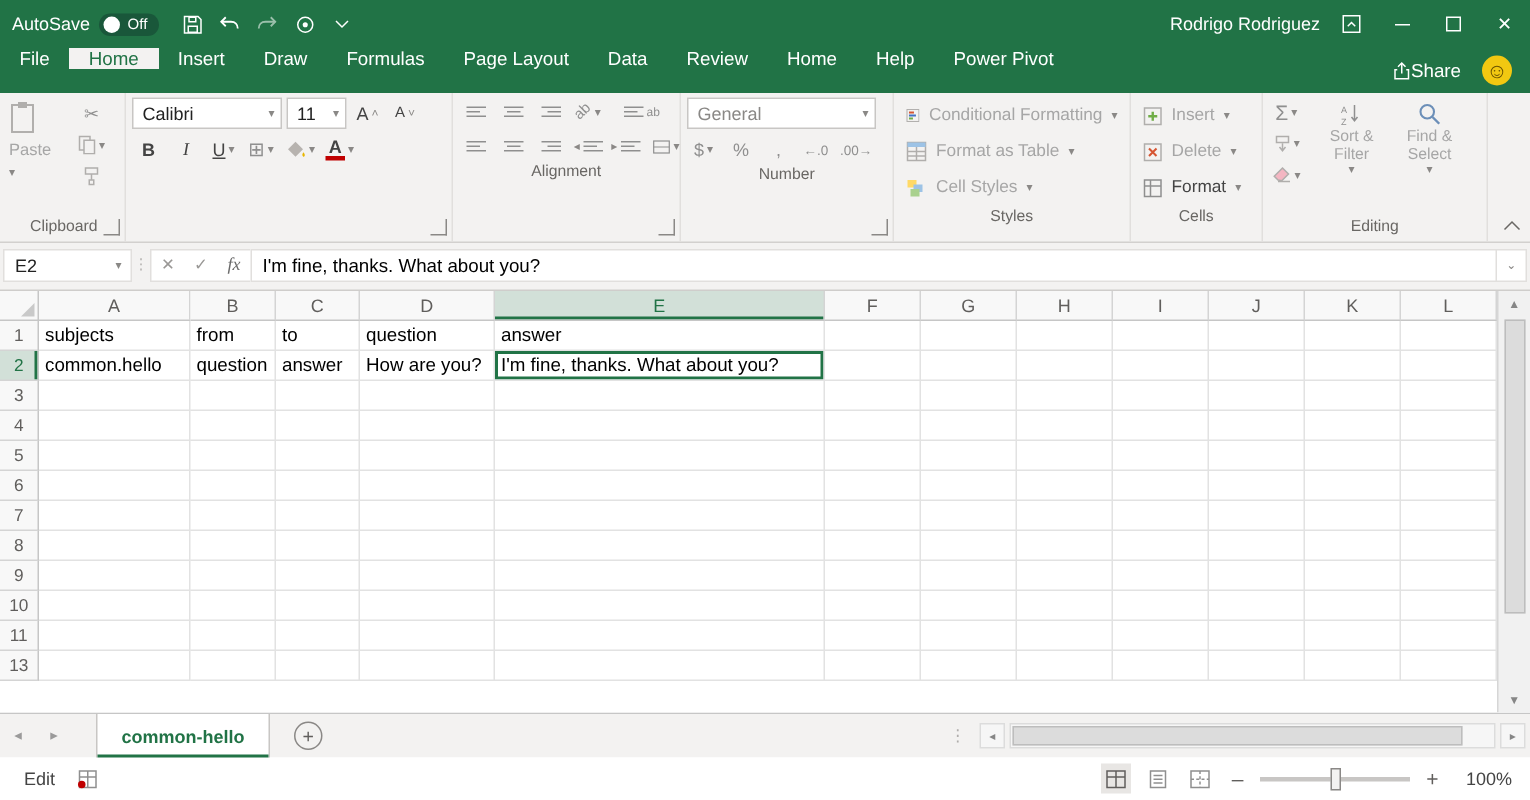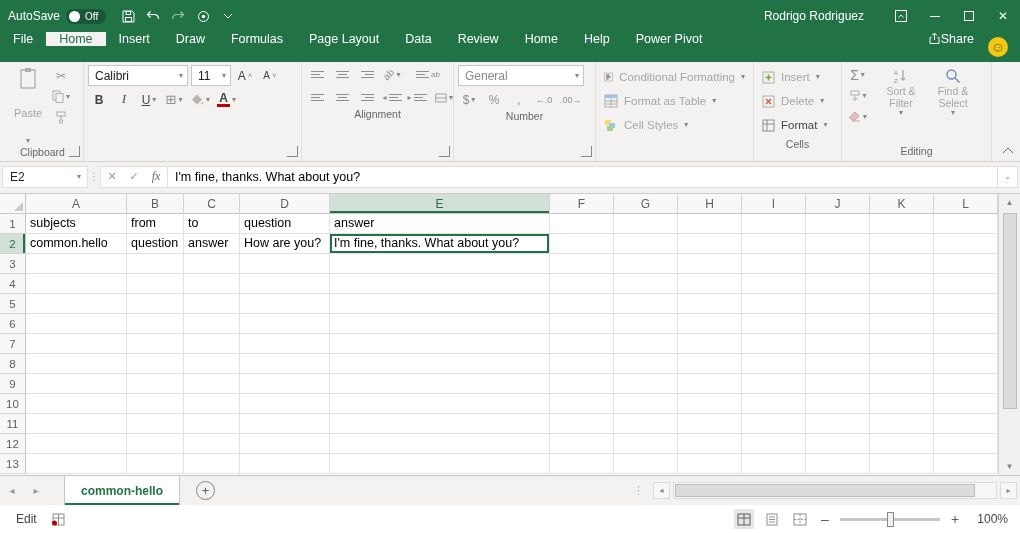--- a/index.html
+++ b/index.html
@@ -11,48 +11,48 @@
 .titlebar{height:32px;background:#217346;display:flex;align-items:center;color:#fff;flex:0 0 auto;position:relative}
 .tb-title{position:absolute;left:0;right:0;text-align:center;font-size:12.5px;pointer-events:none}
 .qat{display:flex;align-items:center;gap:3px;margin-left:8px;position:relative;z-index:1}
 .autosave{display:flex;align-items:center;gap:6px;font-size:12px;margin-right:8px}
 .as-pill{display:flex;align-items:center;gap:5px;background:#19573a;border-radius:9px;padding:2px 8px 2px 3px;font-size:10px}
 .as-dot{width:11px;height:11px;border-radius:50%;background:#fff}
 .qbtn{width:22px;height:22px;display:flex;align-items:center;justify-content:center}
 .qbtn svg{display:block}
 .q-dim{opacity:.55}
 .tb-right{margin-left:auto;display:flex;align-items:center;height:100%;position:relative;z-index:1}
-.tb-user{font-size:12px;margin-right:20px}
+.tb-user{font-size:12px;margin-right:4px}
 .winbtn{width:34px;height:100%;display:flex;align-items:center;justify-content:center;font-size:12px;color:#fff}
 .maxbox{width:10px;height:10px;border:1px solid #fff}
 .minline{width:10px;height:1px;background:#fff;display:inline-block}
 
 
 .tabrow{height:30px;background:#217346;display:flex;align-items:stretch;color:#fff;flex:0 0 auto;font-size:12.5px}
 .rtab{display:flex;align-items:center;padding:0 13px;white-space:nowrap}
 .rtab.active{background:#f3f2f1;color:#217346}
 .tab-strip{display:flex;align-items:flex-start}
 .tellme{display:flex;align-items:center;gap:7px;margin-left:28px;white-space:nowrap}
 .tabspacer{flex:1}
-.sharebtn{display:flex;gap:0;padding:0 12px}
+.sharebtn{display:flex;align-items:center;gap:0;padding:0 12px}
 .smiley{width:20px;height:20px;border-radius:50%;background:#f2c811;color:#6a5200;display:flex;align-items:center;justify-content:center;font-size:14px;margin:auto 12px auto 2px}
 
 
 .ribbon{height:100px;background:#f3f2f1;display:flex;align-items:stretch;flex:0 0 auto;border-bottom:1px solid #d2d0ce;position:relative;padding-left:2px}
 .rgroup{display:flex;flex-direction:column;border-right:1px solid #e1dfdd;padding:3px 4px 0 4px;position:relative;flex:0 0 auto}
 .rg-body{flex:1;display:flex;align-items:flex-start}
 .rg-label{height:17px;font-size:10.5px;color:#696764;text-align:center;line-height:14px}
 .launcher{position:absolute;right:3px;bottom:4px;width:11px;height:11px;border-right:1px solid #8a8886;border-bottom:1px solid #8a8886;color:#8a8886;font-size:7px;line-height:9px;text-align:left;padding-left:1px}
 .collapse{position:absolute;right:6px;bottom:4px;color:#696764}
 .mbtn{height:19px;min-width:22px;display:flex;align-items:center;justify-content:center;font-size:12px;color:#8f8f8f;gap:2px;padding:0 2px}
 .car{font-size:8px;color:#8a8886;line-height:8px}
 .rows2{display:flex;flex-direction:column;gap:4px;width:100%}
 .rrow{display:flex;align-items:center;gap:3px}
 
-.paste{display:flex;flex-direction:column;align-items:center;width:44px;gap:18px;padding-top:2px}
+.paste{display:flex;flex-direction:column;align-items:flex-start;width:44px;gap:5px;padding-top:2px}
 .paste .lbl{font-size:11px;color:#a6a6a6}
 .clip-col{display:flex;flex-direction:column;gap:2px;margin-top:1px}
 
 .combo{height:21px;background:#fff;border:1px solid #c8c6c4;display:flex;align-items:center;justify-content:space-between;padding:0 4px 0 6px;font-size:12px;color:#222;gap:4px}
 .combo.graytext{color:#8a8886}
 .bl{font-weight:700;color:#444}.il{font-style:italic;font-family:"Liberation Serif",serif;color:#444}.ul{text-decoration:underline;color:#444}
 .fcA{display:flex;flex-direction:column;align-items:center;line-height:11px}
 .fcA .a{font-size:12px;color:#444;font-weight:700}
 .fcA .bar{height:3px;width:13px;background:#c00000}
 
@@ -448,20 +448,21 @@
         <div class="stylebtn">
           <svg width="14" height="14" viewBox="0 0 14 14">
               <rect x="1" y="2" width="6" height="5" fill="#ffd966"></rect>
               <rect x="5" y="5" width="6" height="5" fill="#9dc3e6"></rect>
               <rect x="3" y="8" width="6" height="5" fill="#a9d18e"></rect>
             </svg>
           <span>Cell Styles</span>
             <span class="car">▾</span>
         </div>
       </div>
+      <div class="rg-label">Styles</div>
     </div>
 
     <div class="rgroup" style="width:88px">
       <div class="rows2" style="gap:0">
         <div class="cellbtn">
           <svg width="13" height="13" viewBox="0 0 13 13">
               <rect x="1" y="1" width="11" height="11" fill="none" stroke="#b0aeac"></rect>
               <path d="M6.5 3.5v6M3.5 6.5h6" stroke="#70ad47" stroke-width="1.6"></path>
             </svg>
           <span>Insert</span>
@@ -719,35 +720,20 @@
           <div class="cell" style="width: 64px;"></div>
           <div class="cell" style="width: 64px;"></div>
           <div class="cell" style="width: 64px;"></div>
           <div class="cell" style="width: 64px;"></div>
           <div class="cell" style="width: 64px;"></div>
           <div class="cell" style="width: 64px;"></div>
           <div class="cell" style="width: 64px;"></div>
         </div>
         <div class="gridrow">
           <div class="rowhead">11</div>
-          <div class="cell" style="width: 101px;"></div>
-          <div class="cell" style="width: 57px;"></div>
-          <div class="cell" style="width: 56px;"></div>
-          <div class="cell" style="width: 90px;"></div>
-          <div class="cell" style="width: 220px;"></div>
-          <div class="cell" style="width: 64px;"></div>
-          <div class="cell" style="width: 64px;"></div>
-          <div class="cell" style="width: 64px;"></div>
-          <div class="cell" style="width: 64px;"></div>
-          <div class="cell" style="width: 64px;"></div>
-          <div class="cell" style="width: 64px;"></div>
-          <div class="cell" style="width: 64px;"></div>
-        </div>
-        <div class="gridrow">
-          <div class="rowhead">12</div>
           <div class="cell" style="width: 101px;"></div>
           <div class="cell" style="width: 57px;"></div>
           <div class="cell" style="width: 56px;"></div>
           <div class="cell" style="width: 90px;"></div>
           <div class="cell" style="width: 220px;"></div>
           <div class="cell" style="width: 64px;"></div>
           <div class="cell" style="width: 64px;"></div>
           <div class="cell" style="width: 64px;"></div>
           <div class="cell" style="width: 64px;"></div>
           <div class="cell" style="width: 64px;"></div>

